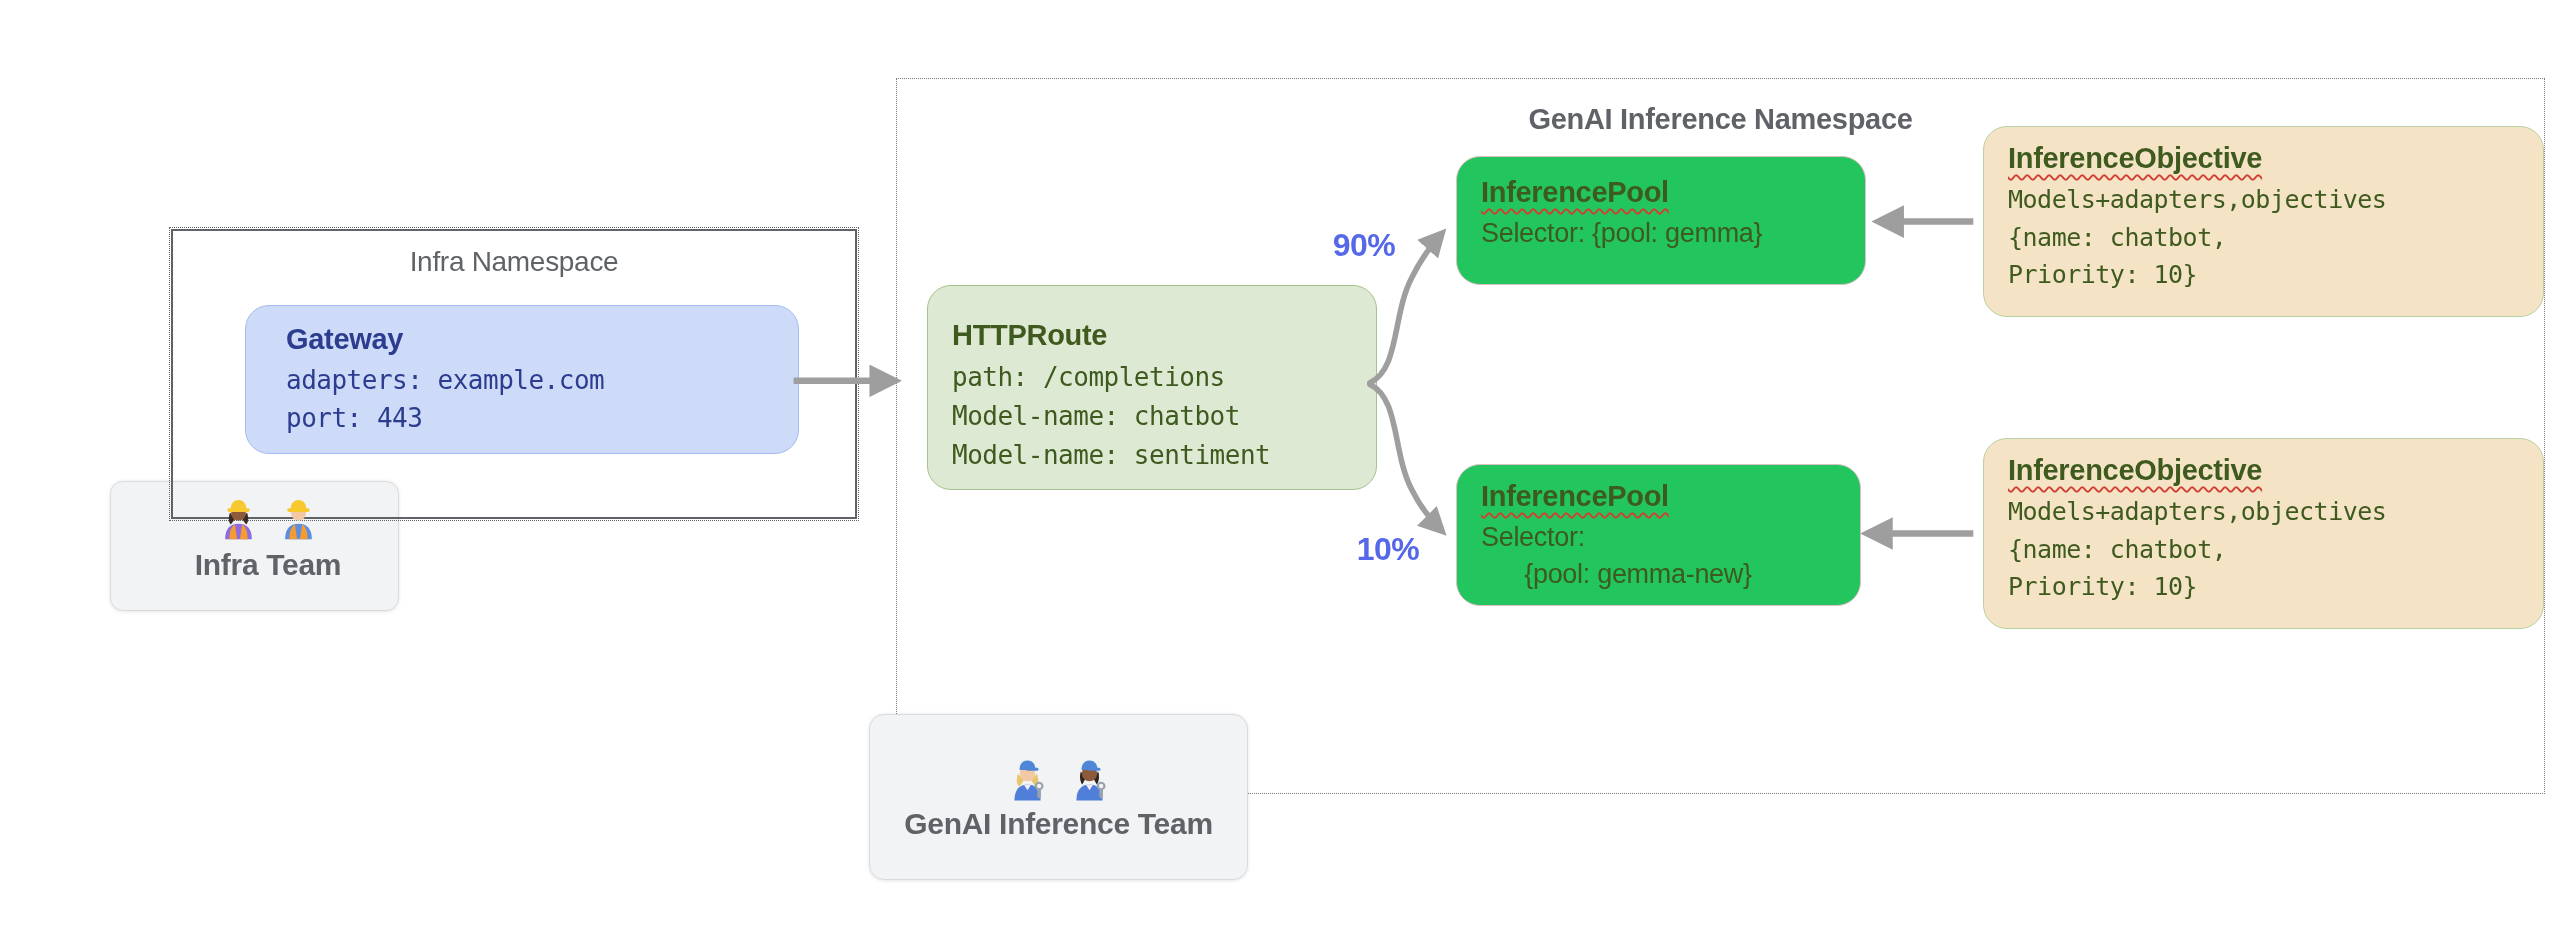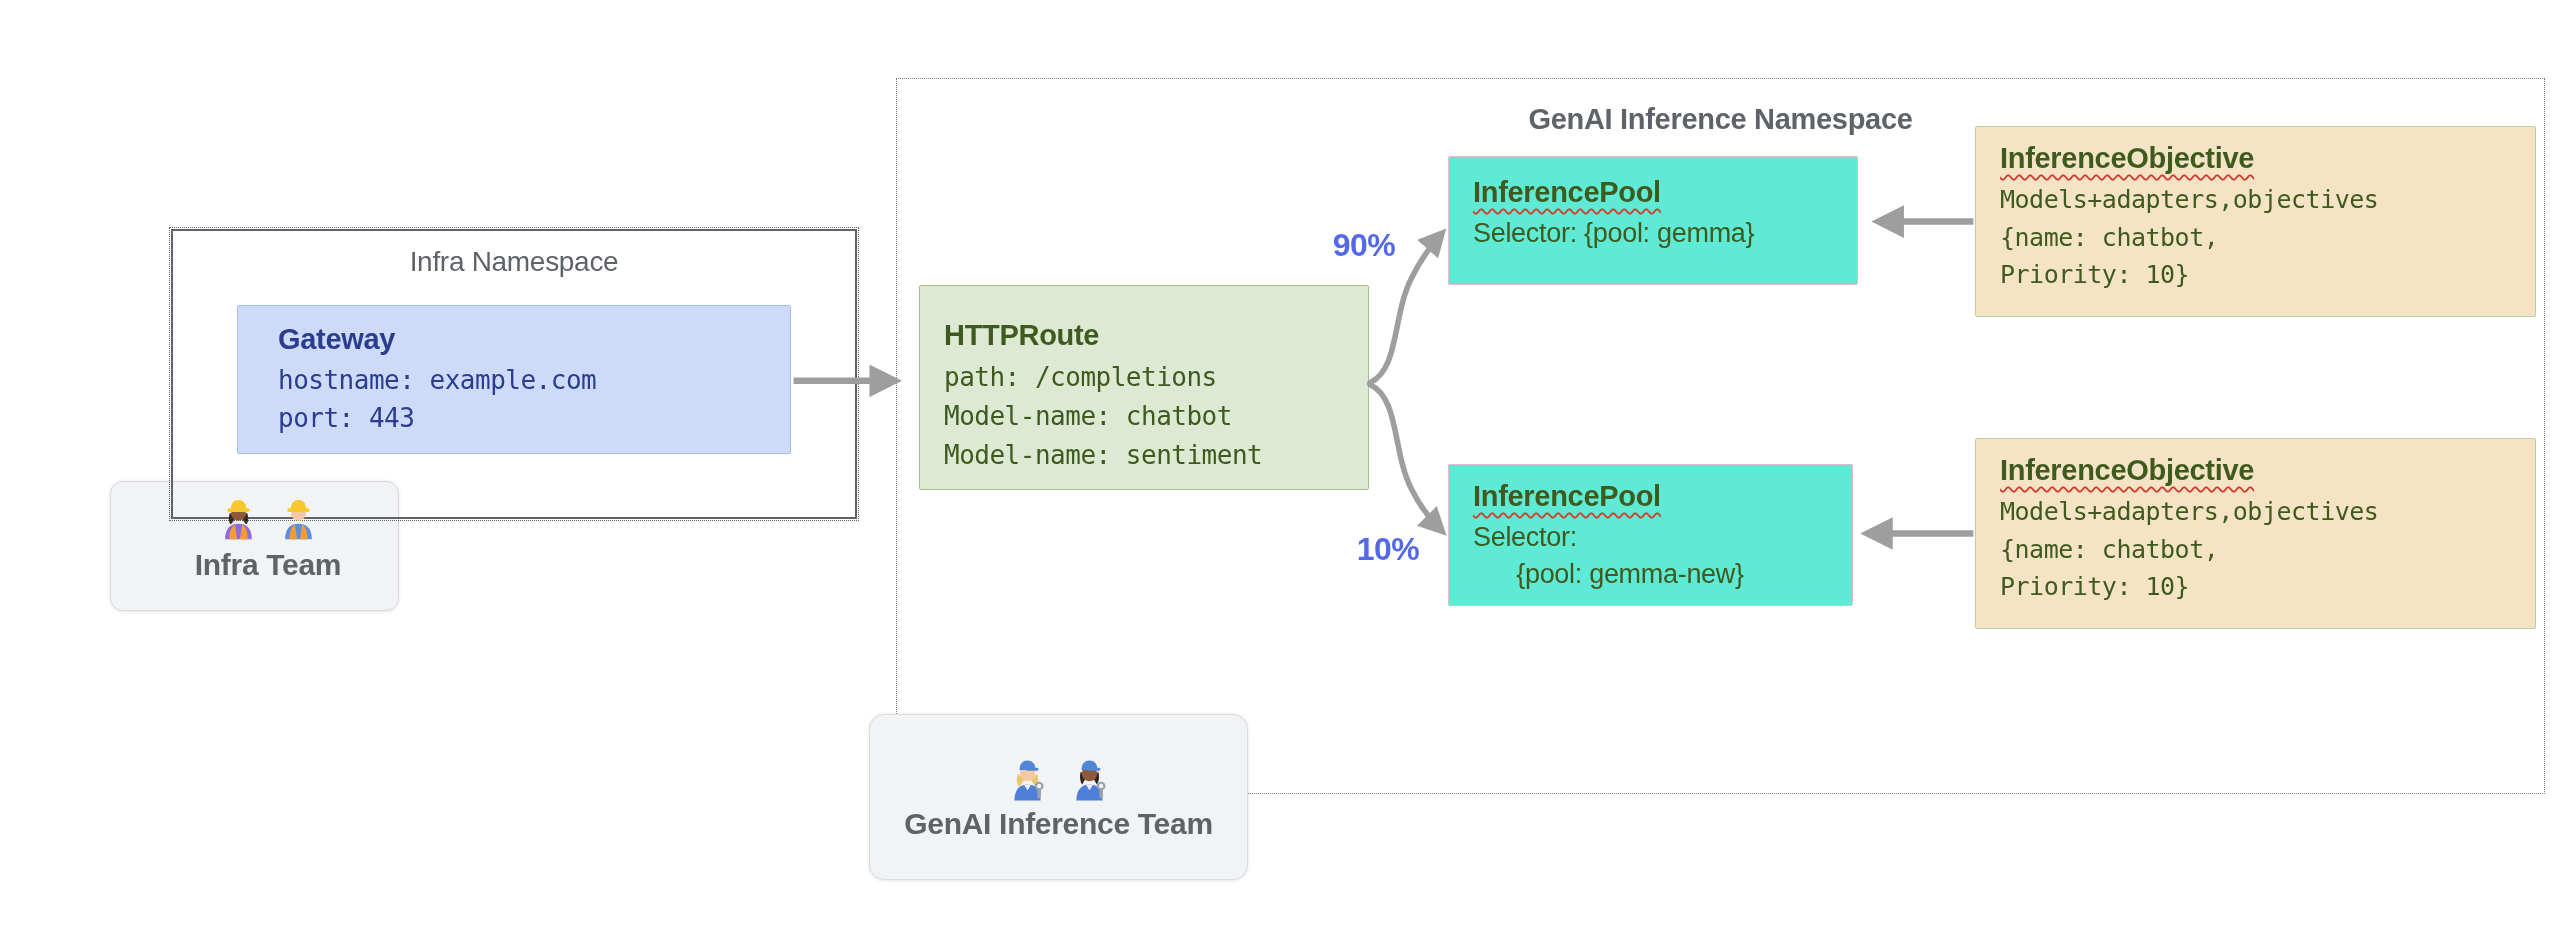--- a/index.html
+++ b/index.html
@@ -12,39 +12,39 @@
     border:2.8px solid #5f6368;outline:1.9px dotted #5f6368;outline-offset:1.9px;
     z-index:2;background:transparent;}
   .infra-ns-title{position:absolute;top:15px;left:0;width:100%;text-align:center;
     font-size:28px;font-weight:400;color:#5f6368;letter-spacing:-0.3px;}
   .genai-ns{left:896px;top:78px;width:1649px;height:716px;
     border:1.9px dotted #7b7b7b;z-index:2;background:transparent;}
   .genai-ns-title{position:absolute;top:24px;left:0;width:100%;text-align:center;
     font-size:29px;font-weight:700;color:#5f6368;letter-spacing:-0.3px;}
 
   
-  .box{position:absolute;box-sizing:border-box;border-radius:2px;z-index:3;}
+  .box{position:absolute;box-sizing:border-box;border-radius:24px;z-index:3;margin-left:8px;}
   .box-title{font-size:29px;font-weight:700;letter-spacing:-0.3px;line-height:1.3;
     margin-bottom:3.7px;}
   .mono-line{font-family:"DejaVu Sans Mono",monospace;font-size:25px;line-height:1.5;
     white-space:pre;letter-spacing:-0.5px;}
   .sans-line{font-size:27px;line-height:1.35;letter-spacing:-0.3px;white-space:pre;}
   .wavy{text-decoration:underline;text-decoration-style:wavy;
     text-decoration-color:#d23f31;text-decoration-thickness:1.9px;
     text-underline-offset:5.6px;text-decoration-skip-ink:none;}
 
   .gateway{left:237px;top:305px;width:554px;height:149px;padding:15px 40px;
     background:#cddbf8;border:1.9px solid #a6bcf0;color:#2c3c8e;}
   .gateway .mono-line{font-size:26px;line-height:1.45;}
 
   .httproute{left:919px;top:285px;width:450px;height:205px;padding:31px 24px;
     background:#dee9d3;border:1.9px solid #a5c28e;color:#3e5a1e;}
   .httproute .mono-line{font-size:26px;line-height:1.5;}
 
-  .pool{background:#5eead4;border:0.9px solid #ddc0c3;color:#3e5a1e;}
+  .pool{background:#22c55e;border:0.9px solid #ddc0c3;color:#3e5a1e;}
   .pool-top{left:1448px;top:156px;width:410px;height:129px;padding:17px 24px 0;}
   .pool-bottom{left:1448px;top:464px;width:405px;height:142px;padding:13px 24px 0;}
 
   .objective{background:#f4e4c5;border:1.9px solid #b9d0a0;color:#3e5a1e;
     width:561px;height:191px;padding:13px 24px 0;left:1975px;}
   .obj-top{top:126px;}
   .obj-bottom{top:438px;}
 
   
   .team-bg{border-radius:13px;background:#f1f3f4;border:1.9px solid #d9dbde;
@@ -72,21 +72,21 @@
 <body>
 
 <div class="abs team-bg infra-team-bg"></div>
 
 <div class="abs infra-ns">
   <div class="infra-ns-title">Infra Namespace</div>
 </div>
 
 <div class="box gateway">
   <div class="box-title">Gateway</div>
-  <div class="mono-line">hostname: example.com</div>
+  <div class="mono-line">adapters: example.com</div>
   <div class="mono-line">port: 443</div>
 </div>
 
 <div class="abs infra-team-content">
   <div class="icon-row">
     <span>
       <svg width="45" height="47" viewBox="0 0 64 66">
         <path d="M13 64 C13 48 21 42 32 42 C43 42 51 48 51 64 Z" fill="#8d6be0"></path>
         <path d="M19 64 C19 51 23 45 27 43 L30 64 Z" fill="#f49b31"></path>
         <path d="M45 64 C45 51 41 45 37 43 L34 64 Z" fill="#f49b31"></path>

